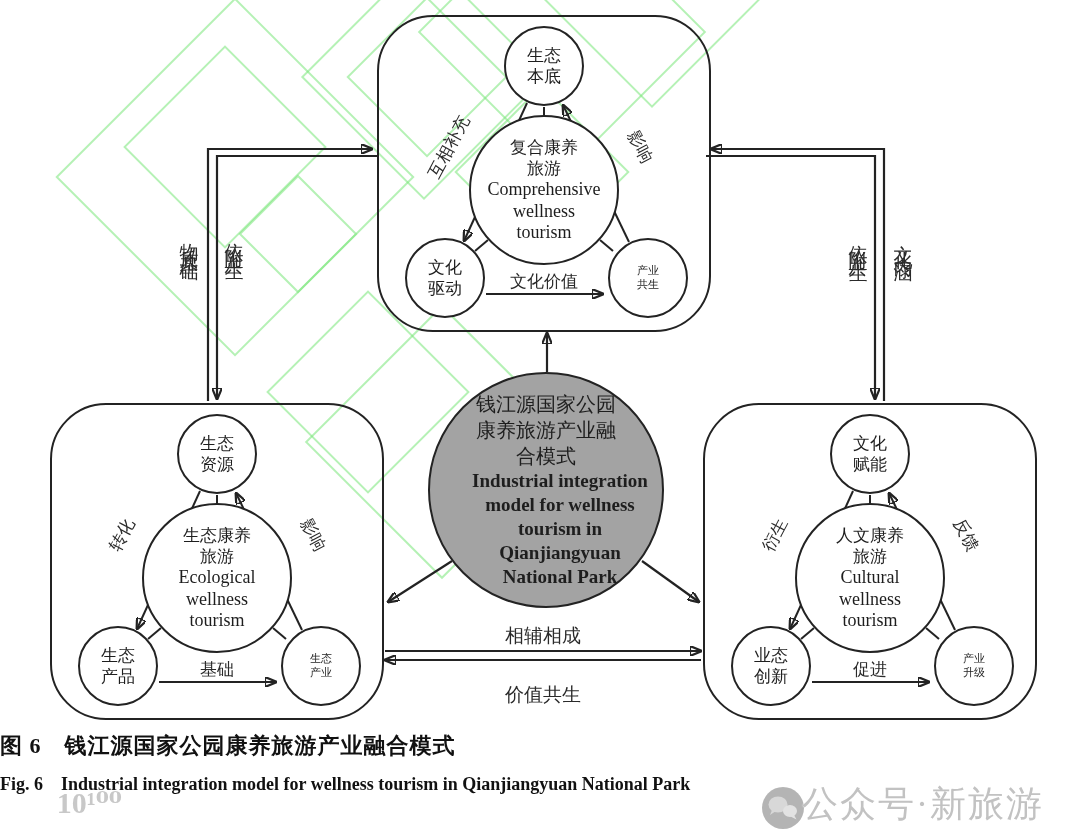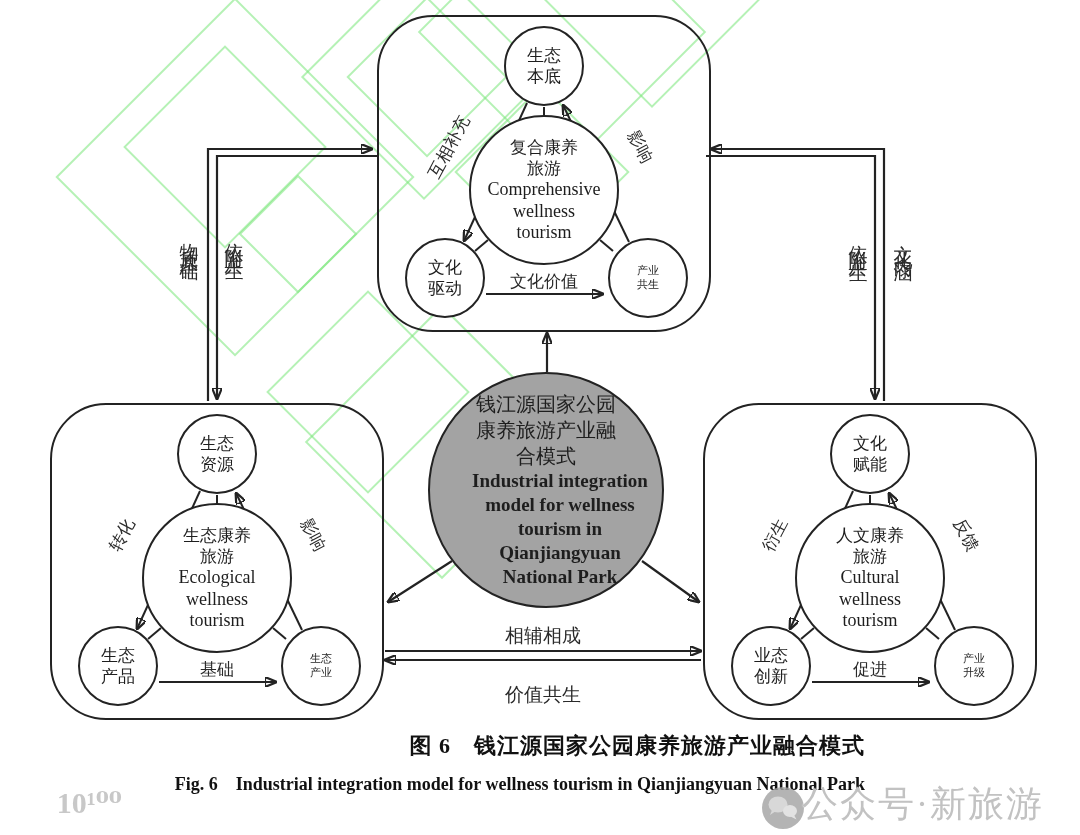--- a/index.html
+++ b/index.html
@@ -33,21 +33,21 @@
   .big-circle{position:absolute;left:428px;top:372px;width:236px;height:236px;border:2.6px solid #232323;
               border-radius:50%;background:#a3a3a3;z-index:2;box-sizing:border-box;
               display:flex;flex-direction:column;align-items:center;justify-content:center;text-align:center;}
   .big-circle .zh{font-size:20px;line-height:1.3;white-space:pre-line;}
   .big-circle .en{font-size:19px;font-weight:bold;line-height:1.26;white-space:pre-line;margin-left:28px;}
   
   .vlabel{position:absolute;writing-mode:vertical-rl;text-orientation:upright;font-size:19px;
           letter-spacing:6px;z-index:2;color:#2a2a2a;}
   .hlabel{position:absolute;transform:translate(-50%,-50%);font-size:19px;white-space:nowrap;z-index:2;color:#2a2a2a;}
   
-  .cap{position:absolute;left:0;width:865px;text-align:right;font-weight:bold;z-index:3;color:#111;}
+  .cap{position:absolute;left:0;width:865px;text-align:left;font-weight:bold;z-index:3;color:#111;}
   .cap-zh{top:731px;font-size:22px;letter-spacing:1px;}
   .cap-en{top:772px;font-size:18px;}
   
   .wm{position:absolute;z-index:4;color:#c8c8c8;text-shadow:0 0 2px #ffffff;}
   .wm-left{left:6px;top:788px;display:flex;align-items:flex-end;gap:18px;flex-direction:column;}
   .wm-left .logo{font-size:30px;font-weight:bold;line-height:1;}
   .wm-left .txt{font-size:26px;letter-spacing:3px;line-height:1.2;}
   .wm-right-icon{position:absolute;left:762px;top:787px;width:42px;height:42px;z-index:4;opacity:.8;}
   .wm-right{left:802px;top:780px;font-size:36px;letter-spacing:2px;color:#c2c2c2;}
 </style>

